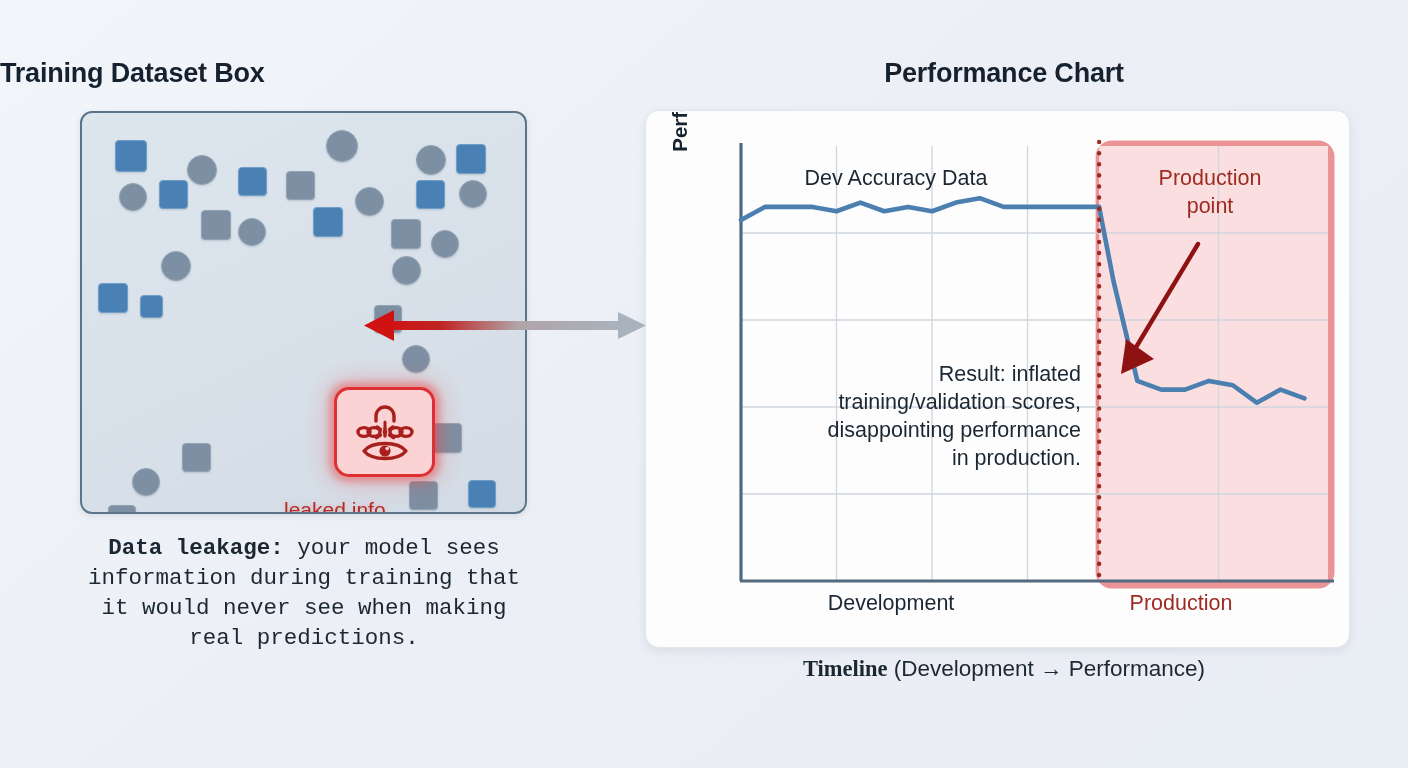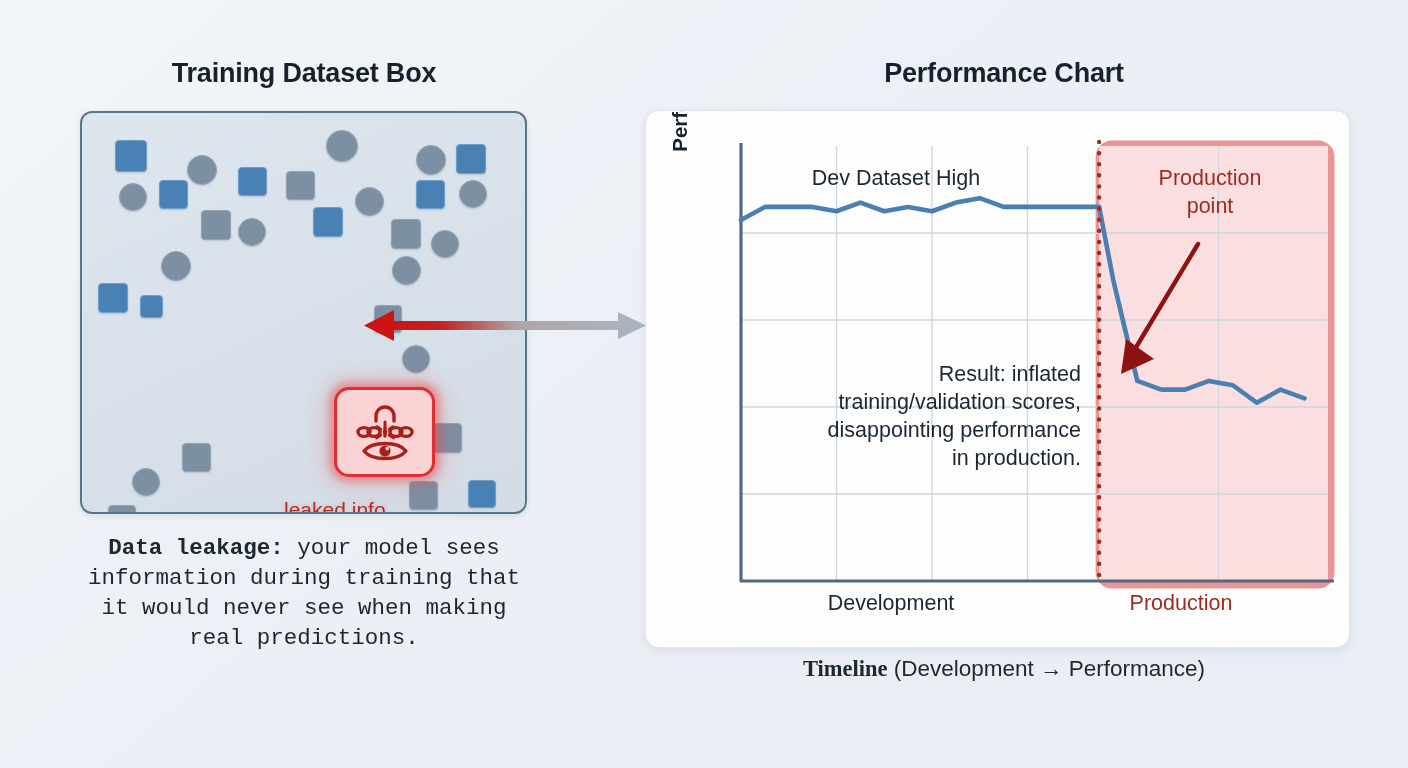--- a/index.html
+++ b/index.html
@@ -23,21 +23,21 @@
     left: 0px;
     top: 0px;
     width: 620px;
     height: 768px;
   }
 
   #left-title {
     position: absolute;
     left: 0; top: 58px;
     width: 608px;
-    text-align: center;
+    text-align: left;
     font-size: 27px;
     font-weight: bold;
     color: #15212f;
     letter-spacing: -0.2px;
   }
 
   #dataset-box {
     position: absolute;
     left: 80px;
     top: 111px;
@@ -323,21 +323,21 @@
         <line x1="95" y1="32" x2="95" y2="470" stroke="#52697e" stroke-width="3.2"></line>
         <line x1="94" y1="470" x2="688" y2="470" stroke="#52697e" stroke-width="3.2"></line>
         <polyline points="95,108.95000000000005 118.875,95.90000000000003 142.75,95.90000000000003 166.625,95.90000000000003 190.5,100.25 214.375,91.55000000000001 238.25,100.25 262.125,95.90000000000003 286,100.25 309.875,91.55000000000001 333.75,87.19999999999999 357.625,95.90000000000003 381.5,95.90000000000003 405.375,95.90000000000003 429.25,95.90000000000003 453.125,95.90000000000003 467.45,169.85000000000002 491.32500000000005,269.9 515.2,278.6 539.075,278.6 562.95,269.9 586.825,274.25 610.7,291.65 634.575,278.6 658.45,287.3" fill="none" stroke="#4a7fb0" stroke-width="4.6" stroke-linejoin="round" stroke-linecap="round"></polyline>
         <line x1="453.125" y1="31" x2="453.125" y2="470" stroke="#9d2b22" stroke-width="4.4" stroke-linecap="round" stroke-dasharray="0.1 11"></line>
         <g>
           <line x1="552" y1="133" x2="486" y2="243" stroke="#8f1212" stroke-width="4.4" stroke-linecap="round"></line>
           <polygon points="475,263 480,228 508,248" fill="#8f1212"></polygon>
         </g>
       </svg>
 
-    <div class="plot-annot" id="annot-dev">Dev Dataset High</div>
+    <div class="plot-annot" id="annot-dev">Dev Accuracy Data</div>
     <div class="plot-annot" id="annot-prod">Production
 point</div>
     <div class="plot-annot" id="annot-result">Result: inflated
 training/validation scores,
 disappointing performance
 in production.</div>
 
     <div class="xtick" id="xtick-dev">Development</div>
     <div class="xtick" id="xtick-prod">Production</div>
   </div>

